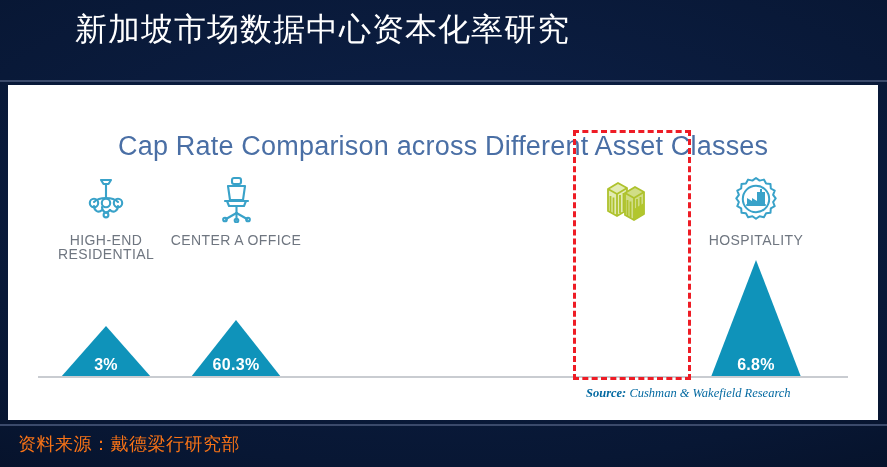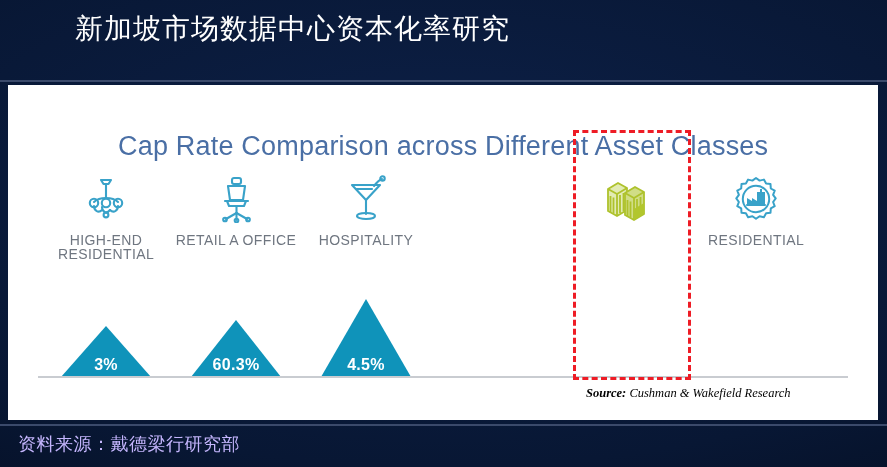--- a/index.html
+++ b/index.html
@@ -21,21 +21,21 @@
   }
 
   
   .header {
     position: absolute; left: 0; top: 0;
     width: 887px; height: 80px;
   }
   .header-title {
     position: absolute;
     left: 75px; top: 9px;
-    font-size: 28px;
+    font-size: 32px;
     line-height: 40px;
     color: #ffffff;
     letter-spacing: 1px;
     white-space: nowrap;
     text-align: center;
   }
 
   
   .header-rule {
     position: absolute;
@@ -129,37 +129,37 @@
     border: 3px dashed #ee1c25;
   }
 
   
   .source {
     position: absolute;
     left: 578px; top: 301px;
     font-family: "Liberation Serif", serif;
     font-style: italic;
     font-size: 12.5px;
-    color: #000000;
+    color: #0369a1;
     white-space: nowrap;
   }
   .source b { font-weight: bold; font-style: italic; }
 
   
   .footer-rule {
     position: absolute;
     left: 0; top: 424px; width: 887px; height: 2px;
     background: #3b4a6b;
   }
   .footer-caption {
     position: absolute;
     left: 18px; top: 431px;
     font-size: 18px;
     line-height: 26px;
-    color: #c4b5fd;
+    color: #f97316;
     letter-spacing: 0.5px;
     white-space: nowrap;
   }
 </style>
 </head>
 <body>
 
 <div class="slide-bg"></div>
 
 <div class="header">
@@ -205,44 +205,27 @@
           <path d="M13 26 l2 5 h15 l2 -5"></path>
           <line x1="22.5" y1="31" x2="22.5" y2="38"></line>
           <path d="M22.5 38 L12 44"></path>
           <path d="M22.5 38 L33 44"></path>
           <path d="M22.5 38 L22.5 45"></path>
           <circle cx="11" cy="44.5" r="1.8"></circle>
           <circle cx="34" cy="44.5" r="1.8"></circle>
           <circle cx="22.5" cy="45.5" r="1.8"></circle>
         </svg>
       </div>
-      <div class="col-label">RETAIL A OFFICE</div>
+      <div class="col-label">CENTER A OFFICE</div>
       <div class="tri-wrap">
         <div class="tri" style="border-left:45px solid transparent;border-right:45px solid transparent;border-bottom:57px solid #0f93ba;width:0;height:0"></div>
         <div class="tri-val">60.3%</div>
       </div>
     </div>
 
-    <div class="col" style="left:293px">
-      <div class="col-icon">
-        <svg width="44" height="48" viewBox="0 0 44 48" fill="none" stroke="#39a2c9" stroke-width="2.1" stroke-linecap="round" stroke-linejoin="round">
-          <path d="M8 10 h28 L22 25 Z"></path>
-          <path d="M12 14 h16"></path>
-          <line x1="22" y1="25" x2="22" y2="39"></line>
-          <ellipse cx="22" cy="41" rx="9" ry="3"></ellipse>
-          <path d="M30 11 C33 7 35 5 38 4"></path>
-          <circle cx="38.5" cy="3.5" r="2.2"></circle>
-        </svg>
-      </div>
-      <div class="col-label">HOSPITALITY</div>
-      <div class="tri-wrap">
-        <div class="tri" style="border-left:45px solid transparent;border-right:45px solid transparent;border-bottom:78px solid #0f93ba;width:0;height:0"></div>
-        <div class="tri-val">4.5%</div>
-      </div>
-    </div>
 
 
     <div class="col" style="left:553px">
       <div class="col-icon">
         <svg width="50" height="48" viewBox="0 0 50 48" fill="none" stroke="#aec22c" stroke-width="1.8" stroke-linejoin="round">
 
           <path d="M7 14 L17 8 L26 13 L26 35 L16 41 L7 36 Z" fill="#e2ebb4"></path>
           <path d="M7 14 L16 19 L16 41" fill="none"></path>
           <path d="M16 19 L26 13" fill="none"></path>
           <path d="M9.5 21 L9.5 37" fill="none"></path>
@@ -264,21 +247,25 @@
 
     <div class="col" style="left:683px">
       <div class="col-icon">
         <svg width="48" height="48" viewBox="0 0 48 48" fill="none" stroke="#39a2c9" stroke-width="2" stroke-linejoin="round" stroke-linecap="round">
           <path d="M24 3 l3.6 2.6 4.3 -1 2.2 3.9 4.4 .6 .3 4.4 3.9 2.2 -1.6 4.1 2.6 3.6 -2.6 3.6 1.6 4.1 -3.9 2.2 -.3 4.4 -4.4 .6 -2.2 3.9 -4.3 -1 -3.6 2.6 -3.6 -2.6 -4.3 1 -2.2 -3.9 -4.4 -.6 -.3 -4.4 -3.9 -2.2 1.6 -4.1 -2.6 -3.6 2.6 -3.6 -1.6 -4.1 3.9 -2.2 .3 -4.4 4.4 -.6 2.2 -3.9 4.3 1 Z"></path>
           <circle cx="24" cy="24" r="13.2"></circle>
           <path d="M15 30 v-7 l5 3 v-3 l5 3 v-9 h3 v-3 h2 v3 h3 v13 Z" fill="#39a2c9" stroke="none"></path>
           <path d="M15 30 h18"></path>
         </svg>
       </div>
-      <div class="col-label">RESIDENTIAL</div>
+      <div class="col-label">HOSPITALITY</div>
+      <div class="tri-wrap">
+        <div class="tri" style="border-left:45px solid transparent;border-right:45px solid transparent;border-bottom:117px solid #0f93ba;width:0;height:0"></div>
+        <div class="tri-val">6.8%</div>
+      </div>
     </div>
 
   </div>
 
   <div class="axis"></div>
 
   <div class="highlight-box"></div>
 
   <div class="source">
     <b>Source:</b><span> Cushman &amp; Wakefield Research</span>

